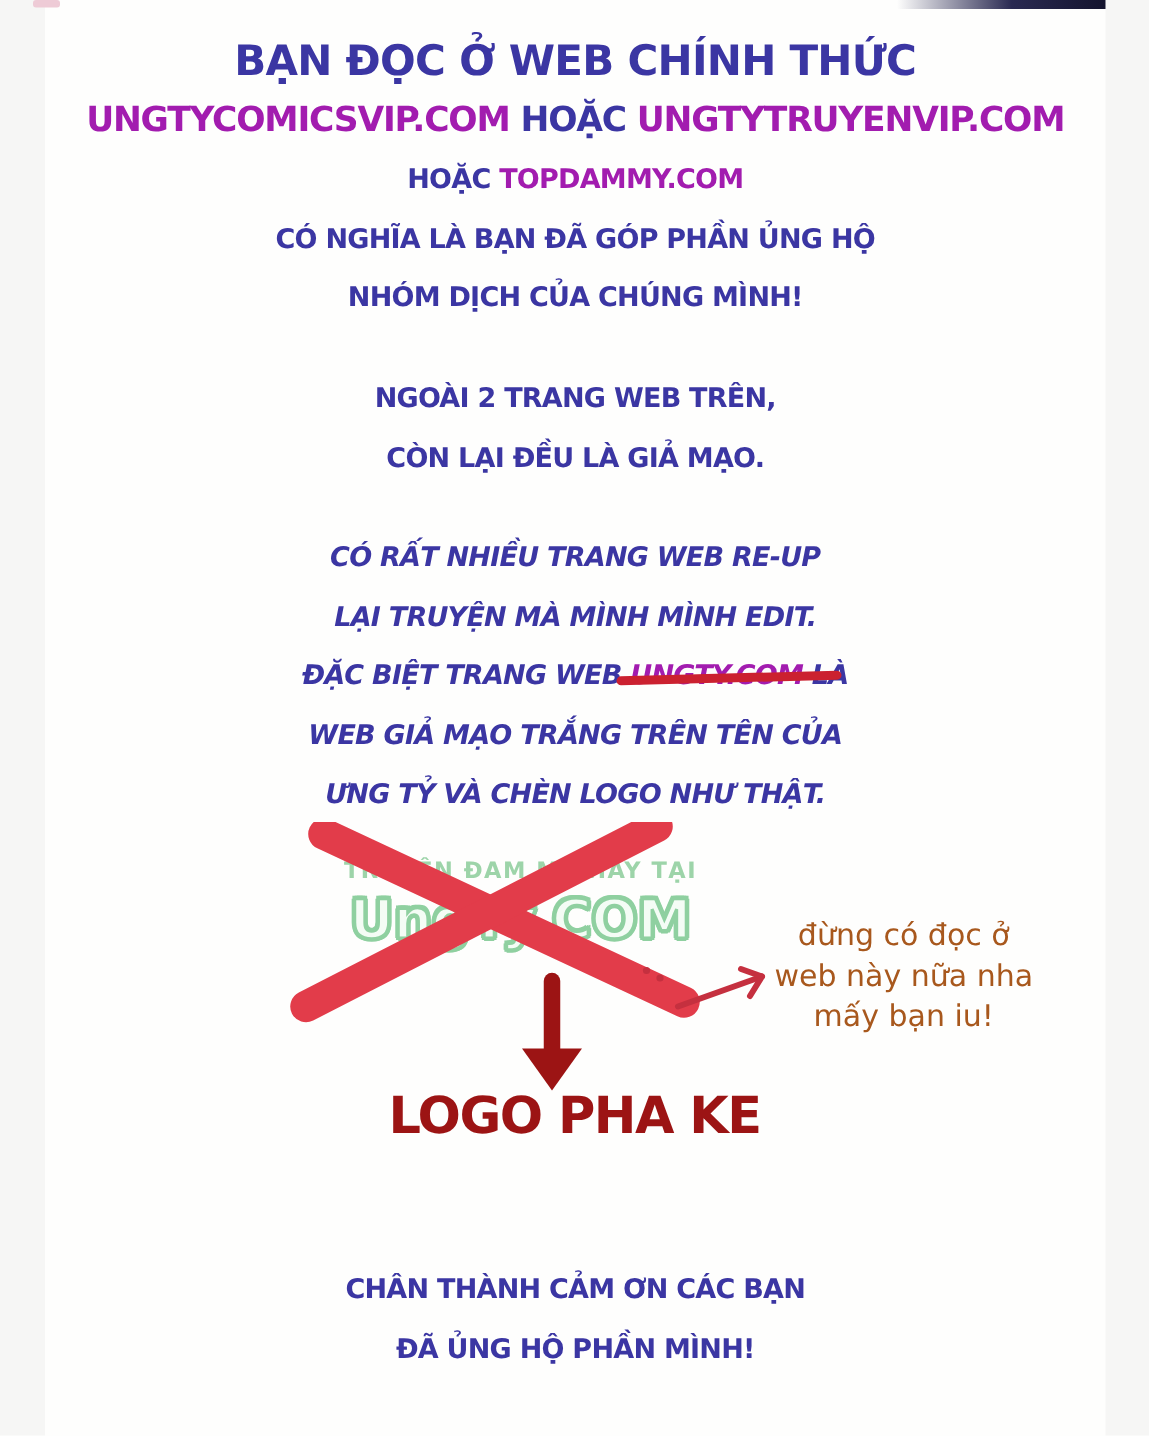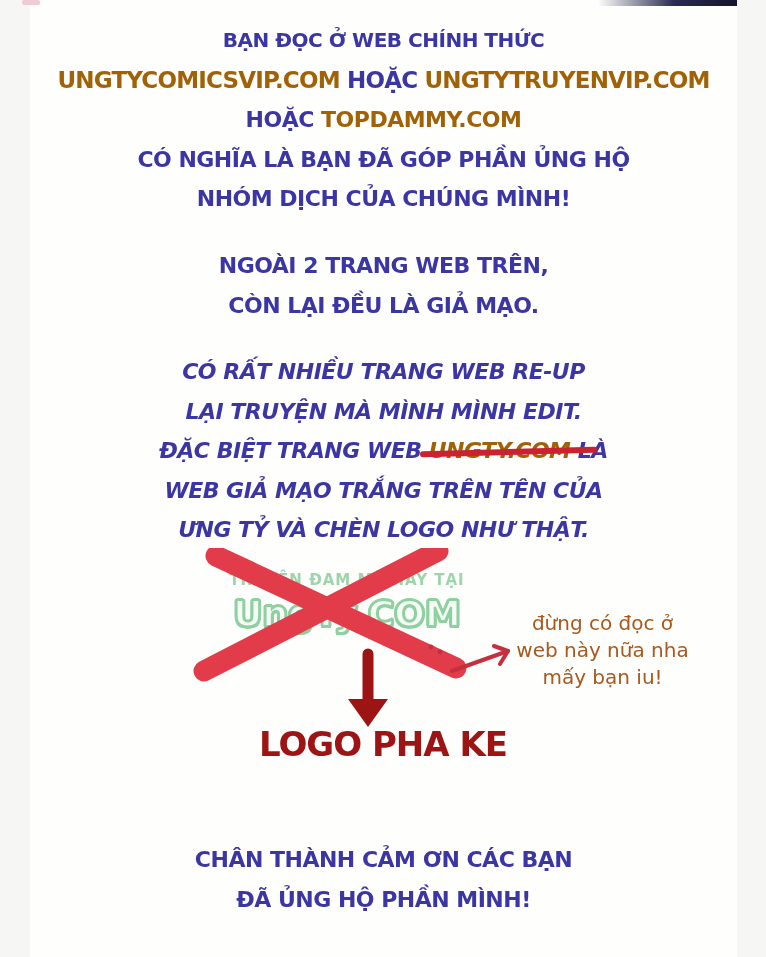--- a/index.html
+++ b/index.html
@@ -9,25 +9,25 @@
     position:relative;
   }
   .page{position:absolute;inset:0;background:#fefefd;}
   .band{position:absolute;top:0;bottom:0;background:#f6f6f5;}
   .band-left{left:0;width:30px;}
   .band-right{right:0;width:29px;}
   .mark-pink{position:absolute;left:22px;top:0;width:18px;height:5px;background:#eecbd6;border-radius:2px;}
   .mark-navy{position:absolute;left:598px;top:0;width:139px;height:6px;
     background:linear-gradient(to right, rgba(30,30,70,0), #2a2a52 55%, #14142e);}
   .block{position:absolute;left:30px;right:29px;text-align:center;}
-  .l{font-weight:bold;font-size:22px;line-height:39.5px;letter-spacing:-0.5px;white-space:nowrap;}
-  .l-big{font-size:20px;}
+  .l{font-weight:bold;font-size:18px;line-height:39.5px;letter-spacing:-0.5px;white-space:nowrap;}
+  .l-big{font-size:28px;}
   .l-dense{font-size:23px;letter-spacing:-0.8px;}
   .blue{color:#3b36a3;}
-  .red{color:#a16207;}
+  .red{color:#a21caf;}
   .notice{top:21px;}
   .warning{top:246px;}
   .reup{top:352px;font-style:italic;}
   .thanks{top:840px;}
   .strike{position:relative;display:inline-block;}
   .strike::after{
     content:"";position:absolute;left:-9px;right:-26px;top:46%;height:6px;
     background:#cb2130;border-radius:3px;transform:rotate(-1.5deg);
   }
   .logo-section{position:absolute;left:0;top:548px;width:766px;height:232px;}

